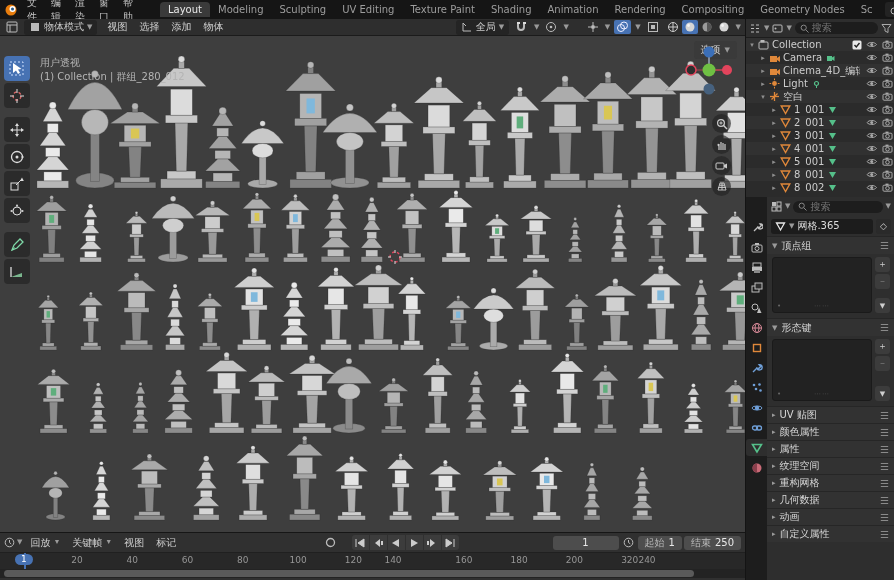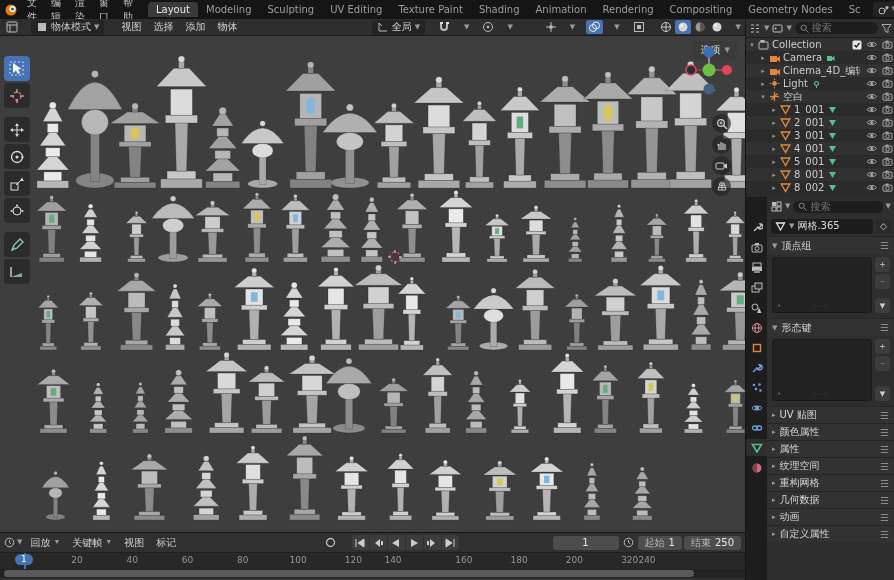--- a/index.html
+++ b/index.html
@@ -12,21 +12,21 @@
 
   
   #topbar{left:0;top:0;width:894px;height:19px;background:#151515;display:flex;align-items:center;gap:2px;padding:0 4px;box-sizing:border-box;}
   #topbar .menu-item{padding:2px 7px;color:#c3c3c3;border-radius:3px;cursor:default;}
   #topbar .ws-tab{padding:2px 8px;color:#9d9d9d;border-radius:4px 4px 0 0;white-space:nowrap;}
   #topbar .ws-tab.active{background:#3a3a3a;color:#e8e8e8;}
   .tb-widget{display:flex;align-items:center;gap:3px;background:#232323;border-radius:3px;padding:1px 4px;height:13px;}
   .caret{font-size:7px;color:#9a9a9a;line-height:1;}
 
   
-  #vp-header{left:0;top:19px;width:745px;height:17px;background:#2e2e2e;display:flex;align-items:center;gap:11px;padding:0 4px;box-sizing:border-box;border-bottom:1px solid #1b1b1b;}
+  #vp-header{left:0;top:19px;width:745px;height:17px;background:#2e2e2e;display:flex;align-items:center;gap:4px;padding:0 4px;box-sizing:border-box;border-bottom:1px solid #1b1b1b;}
   #vp-header .hmenu{padding:1px 6px;color:#cfcfcf;}
   .hdr-field{display:flex;align-items:center;gap:3px;background:#242424;border-radius:3px;padding:1px 5px;height:13px;}
   .icon-btn{display:flex;align-items:center;justify-content:center;height:14px;padding:0 2px;border-radius:2px;}
   .icon-btn.active{background:#4772b3;}
 
   
   #viewport{left:0;top:36px;width:745px;height:496px;background:#3e3e3e;overflow:hidden;}
   #vp-overlay-text{left:40px;top:20px;color:#b4b4b4;line-height:14px;}
   #options-btn{right:8px;top:5px;background:#3a3a3a;border-radius:3px;padding:2px 7px;color:#d5d5d5;display:flex;gap:4px;align-items:center;}
   #vp-toolbar{left:4px;top:20px;display:flex;flex-direction:column;gap:2px;}
@@ -92,21 +92,21 @@
         <circle cx="8.5" cy="6" r="1.5" fill="#265787"></circle>
       </svg>
     </span>
   <span id="top-menus" class="row">
       <span class="menu-item">文件</span>
       <span class="menu-item">编辑</span>
       <span class="menu-item">渲染</span>
       <span class="menu-item">窗口</span>
       <span class="menu-item">帮助</span>
     </span>
-  <span id="workspace-tabs" class="row" style="margin-left:6px;">
+  <span id="workspace-tabs" class="row" style="margin-left:18px;">
       <span class="ws-tab active">Layout</span>
       <span class="ws-tab">Modeling</span>
       <span class="ws-tab">Sculpting</span>
       <span class="ws-tab">UV Editing</span>
       <span class="ws-tab">Texture Paint</span>
       <span class="ws-tab">Shading</span>
       <span class="ws-tab">Animation</span>
       <span class="ws-tab">Rendering</span>
       <span class="ws-tab">Compositing</span>
       <span class="ws-tab">Geometry Nodes</span>
@@ -1052,20 +1052,24 @@
         <rect x="636.7810002048809" y="474.3068751066923" width="11.01639924844128" height="5.385069385170937" fill="hsl(0,0%,73.63645601272583%)" stroke="rgba(30,30,30,.35)" stroke-width="0.6"></rect>
         <path d="M632.3744405055044 472.3068751066923 L639.5351000169912 465.1522571519017 H645.0432996412119 L652.2039591526988 472.3068751066923 Z" fill="hsl(0,0%,65.63645601272583%)" stroke="rgba(30,30,30,.35)" stroke-width="0.6"></path>
         <rect x="637.8471033579559" y="459.7671877667308" width="8.884192942291355" height="5.385069385170937" fill="hsl(0,0%,73.63645601272583%)" stroke="rgba(30,30,30,.35)" stroke-width="0.6"></rect>
         <path d="M634.2934261810393 457.7671877667308 L640.0681515935287 450.6125698119402 H644.5102480646744 L650.2849734771638 457.7671877667308 Z" fill="hsl(0,0%,65.63645601272583%)" stroke="rgba(30,30,30,.35)" stroke-width="0.6"></path>
         <rect x="638.9132065110308" y="445.22750042676927" width="6.75198663614143" height="5.385069385170937" fill="hsl(0,0%,73.63645601272583%)" stroke="rgba(30,30,30,.35)" stroke-width="0.6"></rect>
         <path d="M636.2124118565742 443.22750042676927 L640.6012031700662 436.0728824719787 H643.9771964881369 L648.3659878016289 443.22750042676927 Z" fill="hsl(0,0%,65.63645601272583%)" stroke="rgba(30,30,30,.35)" stroke-width="0.6"></path>
         <circle cx="642.2891998291016" cy="433.0728824719787" r="2.132206306149925" fill="hsl(0,0%,73.63645601272583%)" stroke="rgba(30,30,30,.35)" stroke-width="0.6"></circle>
       </g>
     </svg>
 
+  <div id="vp-overlay-text" class="abs">
+    <div>用户透视</div>
+    <div>(1) Collection | 群组_280_012</div>
+  </div>
 
   <div id="options-btn" class="abs">
     <span>选项</span>
     <span class="caret">▼</span>
   </div>
 
   <div id="vp-toolbar" class="abs">
       <div class="tool active">
         <svg width="16" height="16">
           <path d="M4 2 L4 12 L7 9.5 L9 13 L11 11.8 L9 8.5 L12.5 8 Z" fill="#fff"></path>

